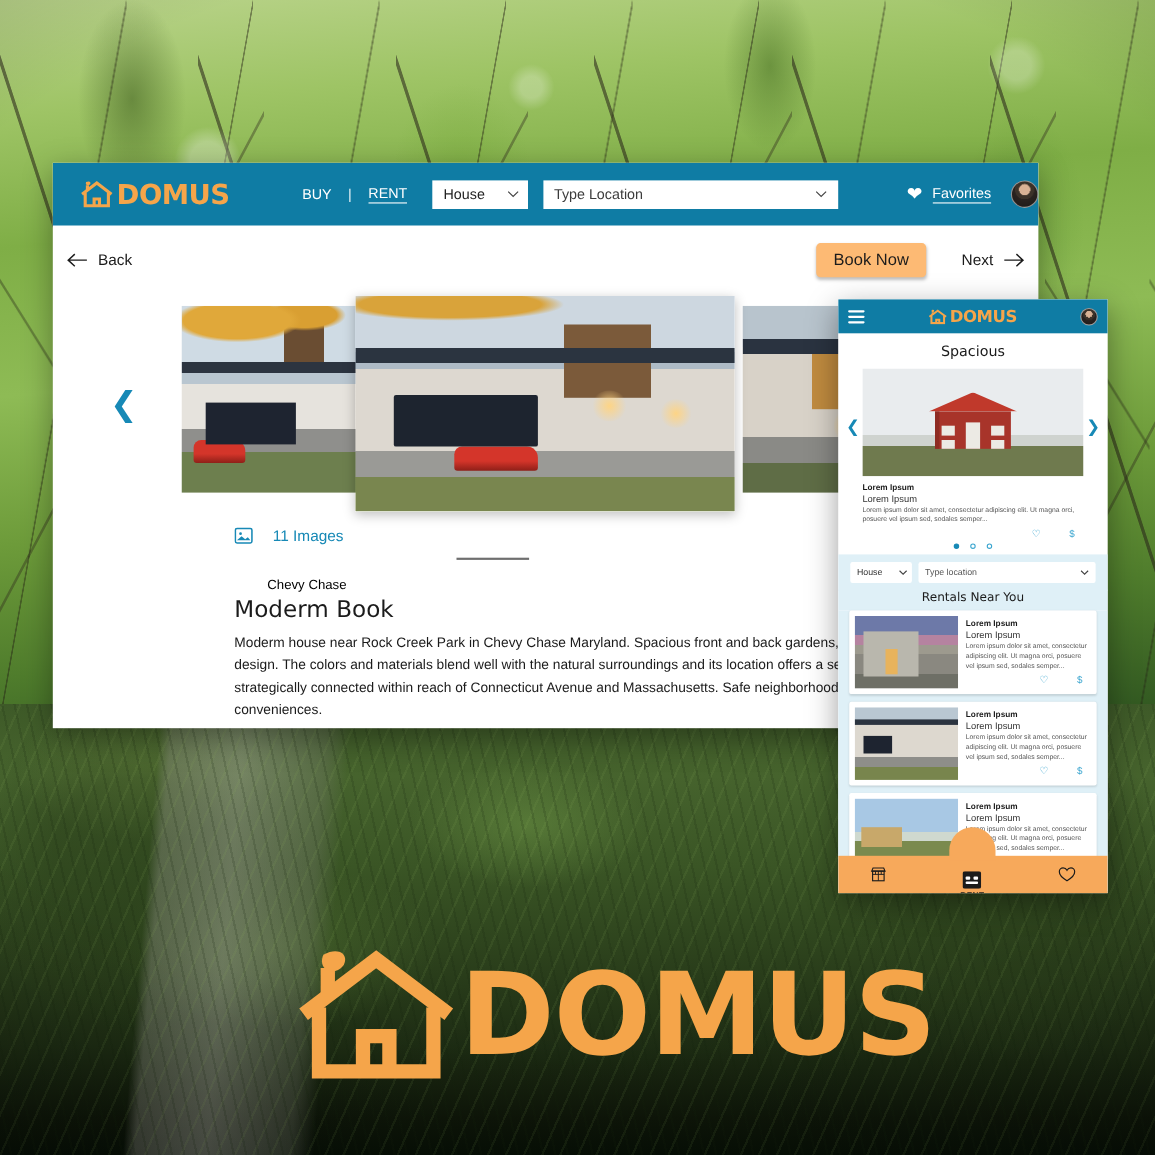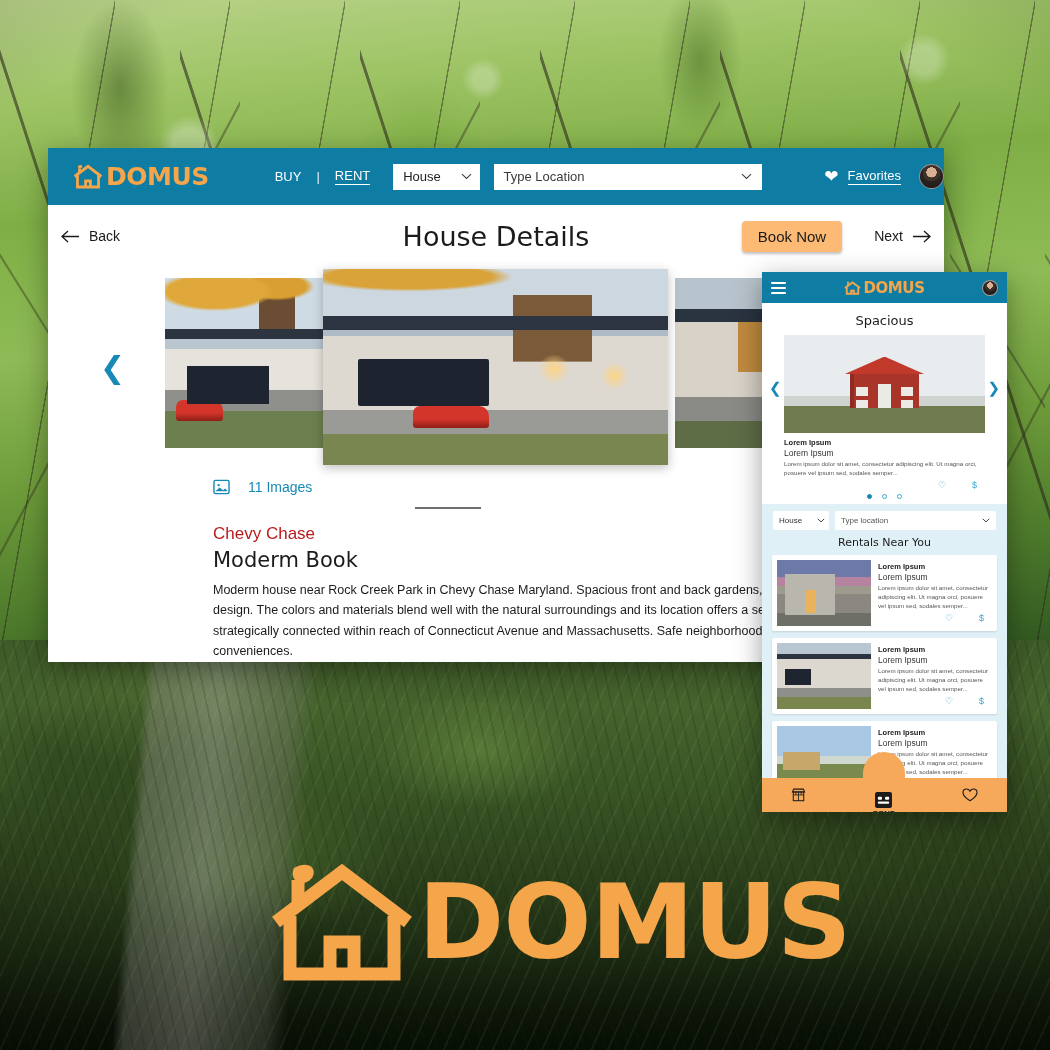--- a/index.html
+++ b/index.html
@@ -215,21 +215,21 @@
   }
   .glow { position: absolute; border-radius: 50%; background: radial-gradient(circle, rgba(255,212,130,.95), rgba(255,190,90,0) 70%); }
 
   
   .imgs-row { display: flex; align-items: center; gap: 18px; margin: 14px 0 0 165px; }
   .imgs-ico { width: 17px; height: 16px; }
   .imgs-label { color: #1789b6; font-size: 14px; }
   .hr-mini { width: 66px; height: 2px; background: #6f6f6f; margin: 12px auto 0 auto; position: relative; left: -48px; }
 
   .dbody { padding: 15px 0 0 165px; }
-  .city { font-size: 17px; color: #b91c1c; }
+  .city { font-size: 12px; color: #000000; margin-left: 30px; }
   .hname { font-family: "DejaVu Sans", sans-serif; font-size: 21px; font-weight: 400; color: #1b1b1b; margin-top: 4px; }
   .hdesc { font-size: 12.5px; line-height: 1.62; color: #1b1b1b; margin-top: 8px; width: 730px; }
 
   
   .mobile {
     position: absolute; left: 762px; top: 272px; width: 245px; height: 540px;
     background: #fff; overflow: hidden; box-shadow: 0 8px 26px rgba(0,0,0,.38);
   }
   .mtop {
     height: 31px; background: #0f7ca4; display: flex; align-items: center;
@@ -398,21 +398,20 @@
   </div>
 
   <div class="dsub">
     <div class="back">
       <svg width="20" height="13" viewBox="0 0 20 13">
         <path d="M19 6.5 H2 M8 1 L2 6.5 L8 12" fill="none" stroke="#1b1b1b" stroke-width="1.3"></path>
       </svg>
       <span>Back</span>
     </div>
 
-    <div class="dtitle">House Details</div>
 
     <div class="right-actions">
       <button class="booknow">Book Now</button>
       <div class="next">
         <span>Next</span>
         <svg width="20" height="13" viewBox="0 0 20 13">
           <path d="M1 6.5 H18 M12 1 L18 6.5 L12 12" fill="none" stroke="#1b1b1b" stroke-width="1.3"></path>
         </svg>
       </div>
     </div>

